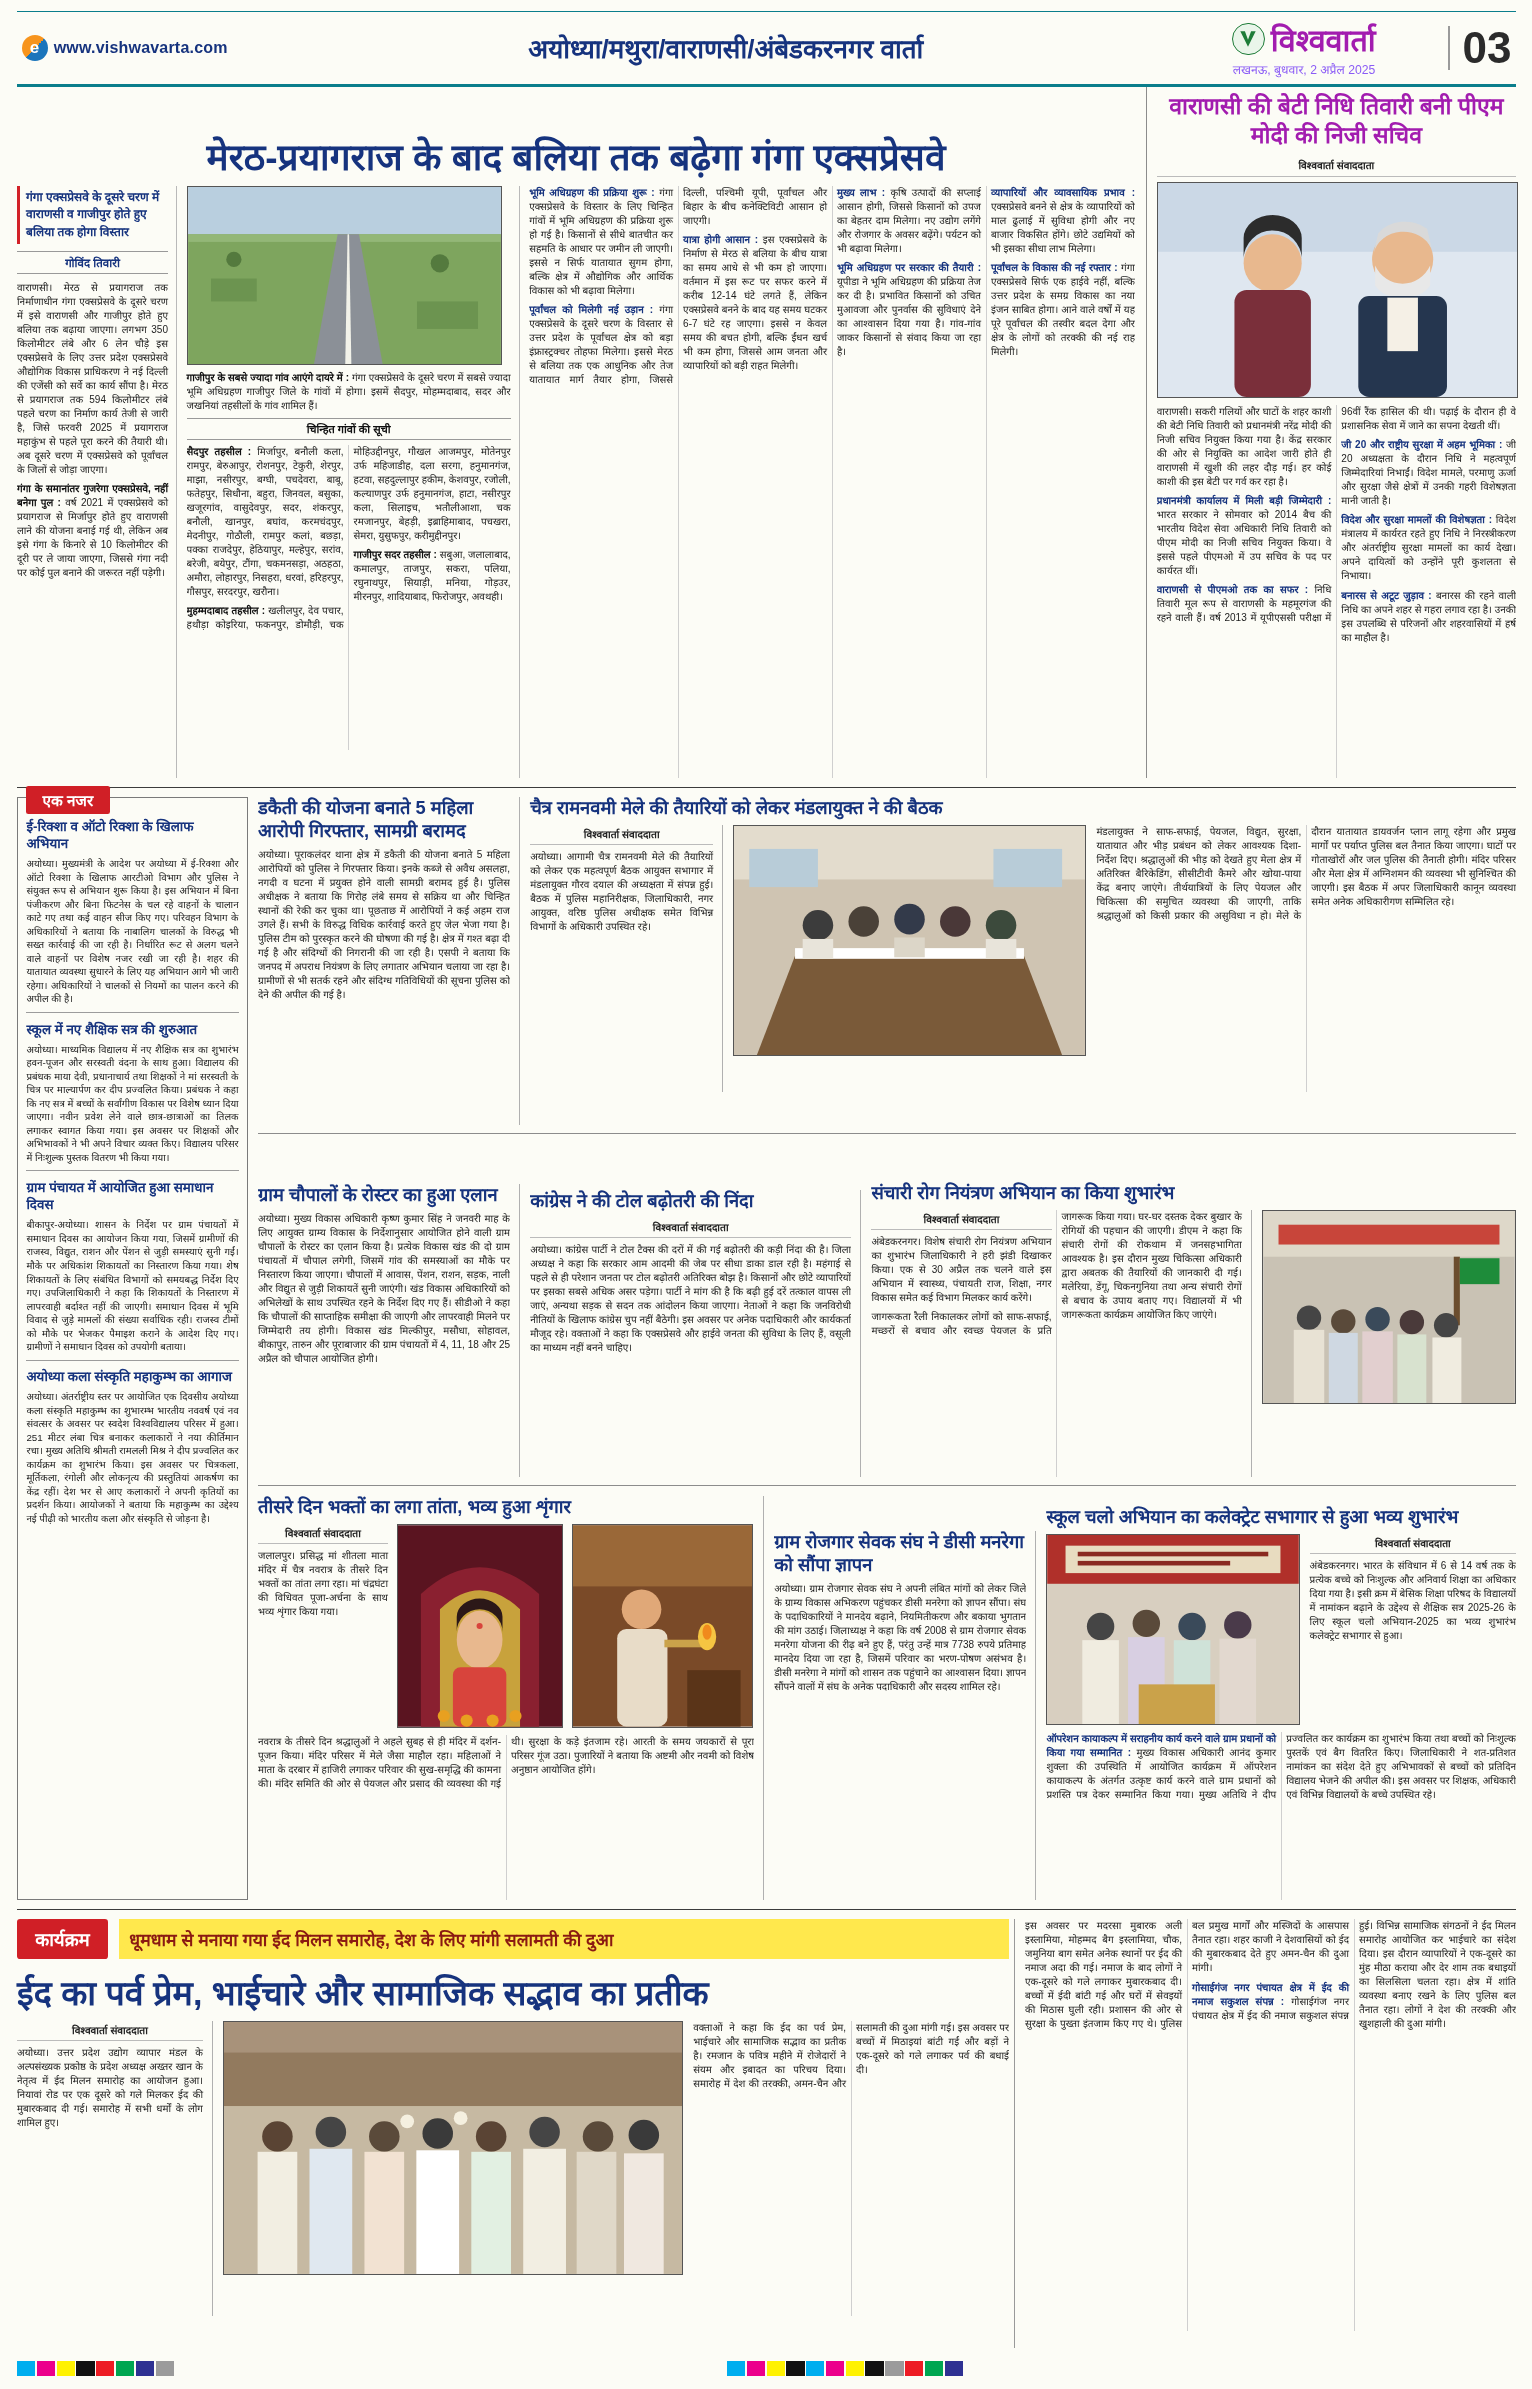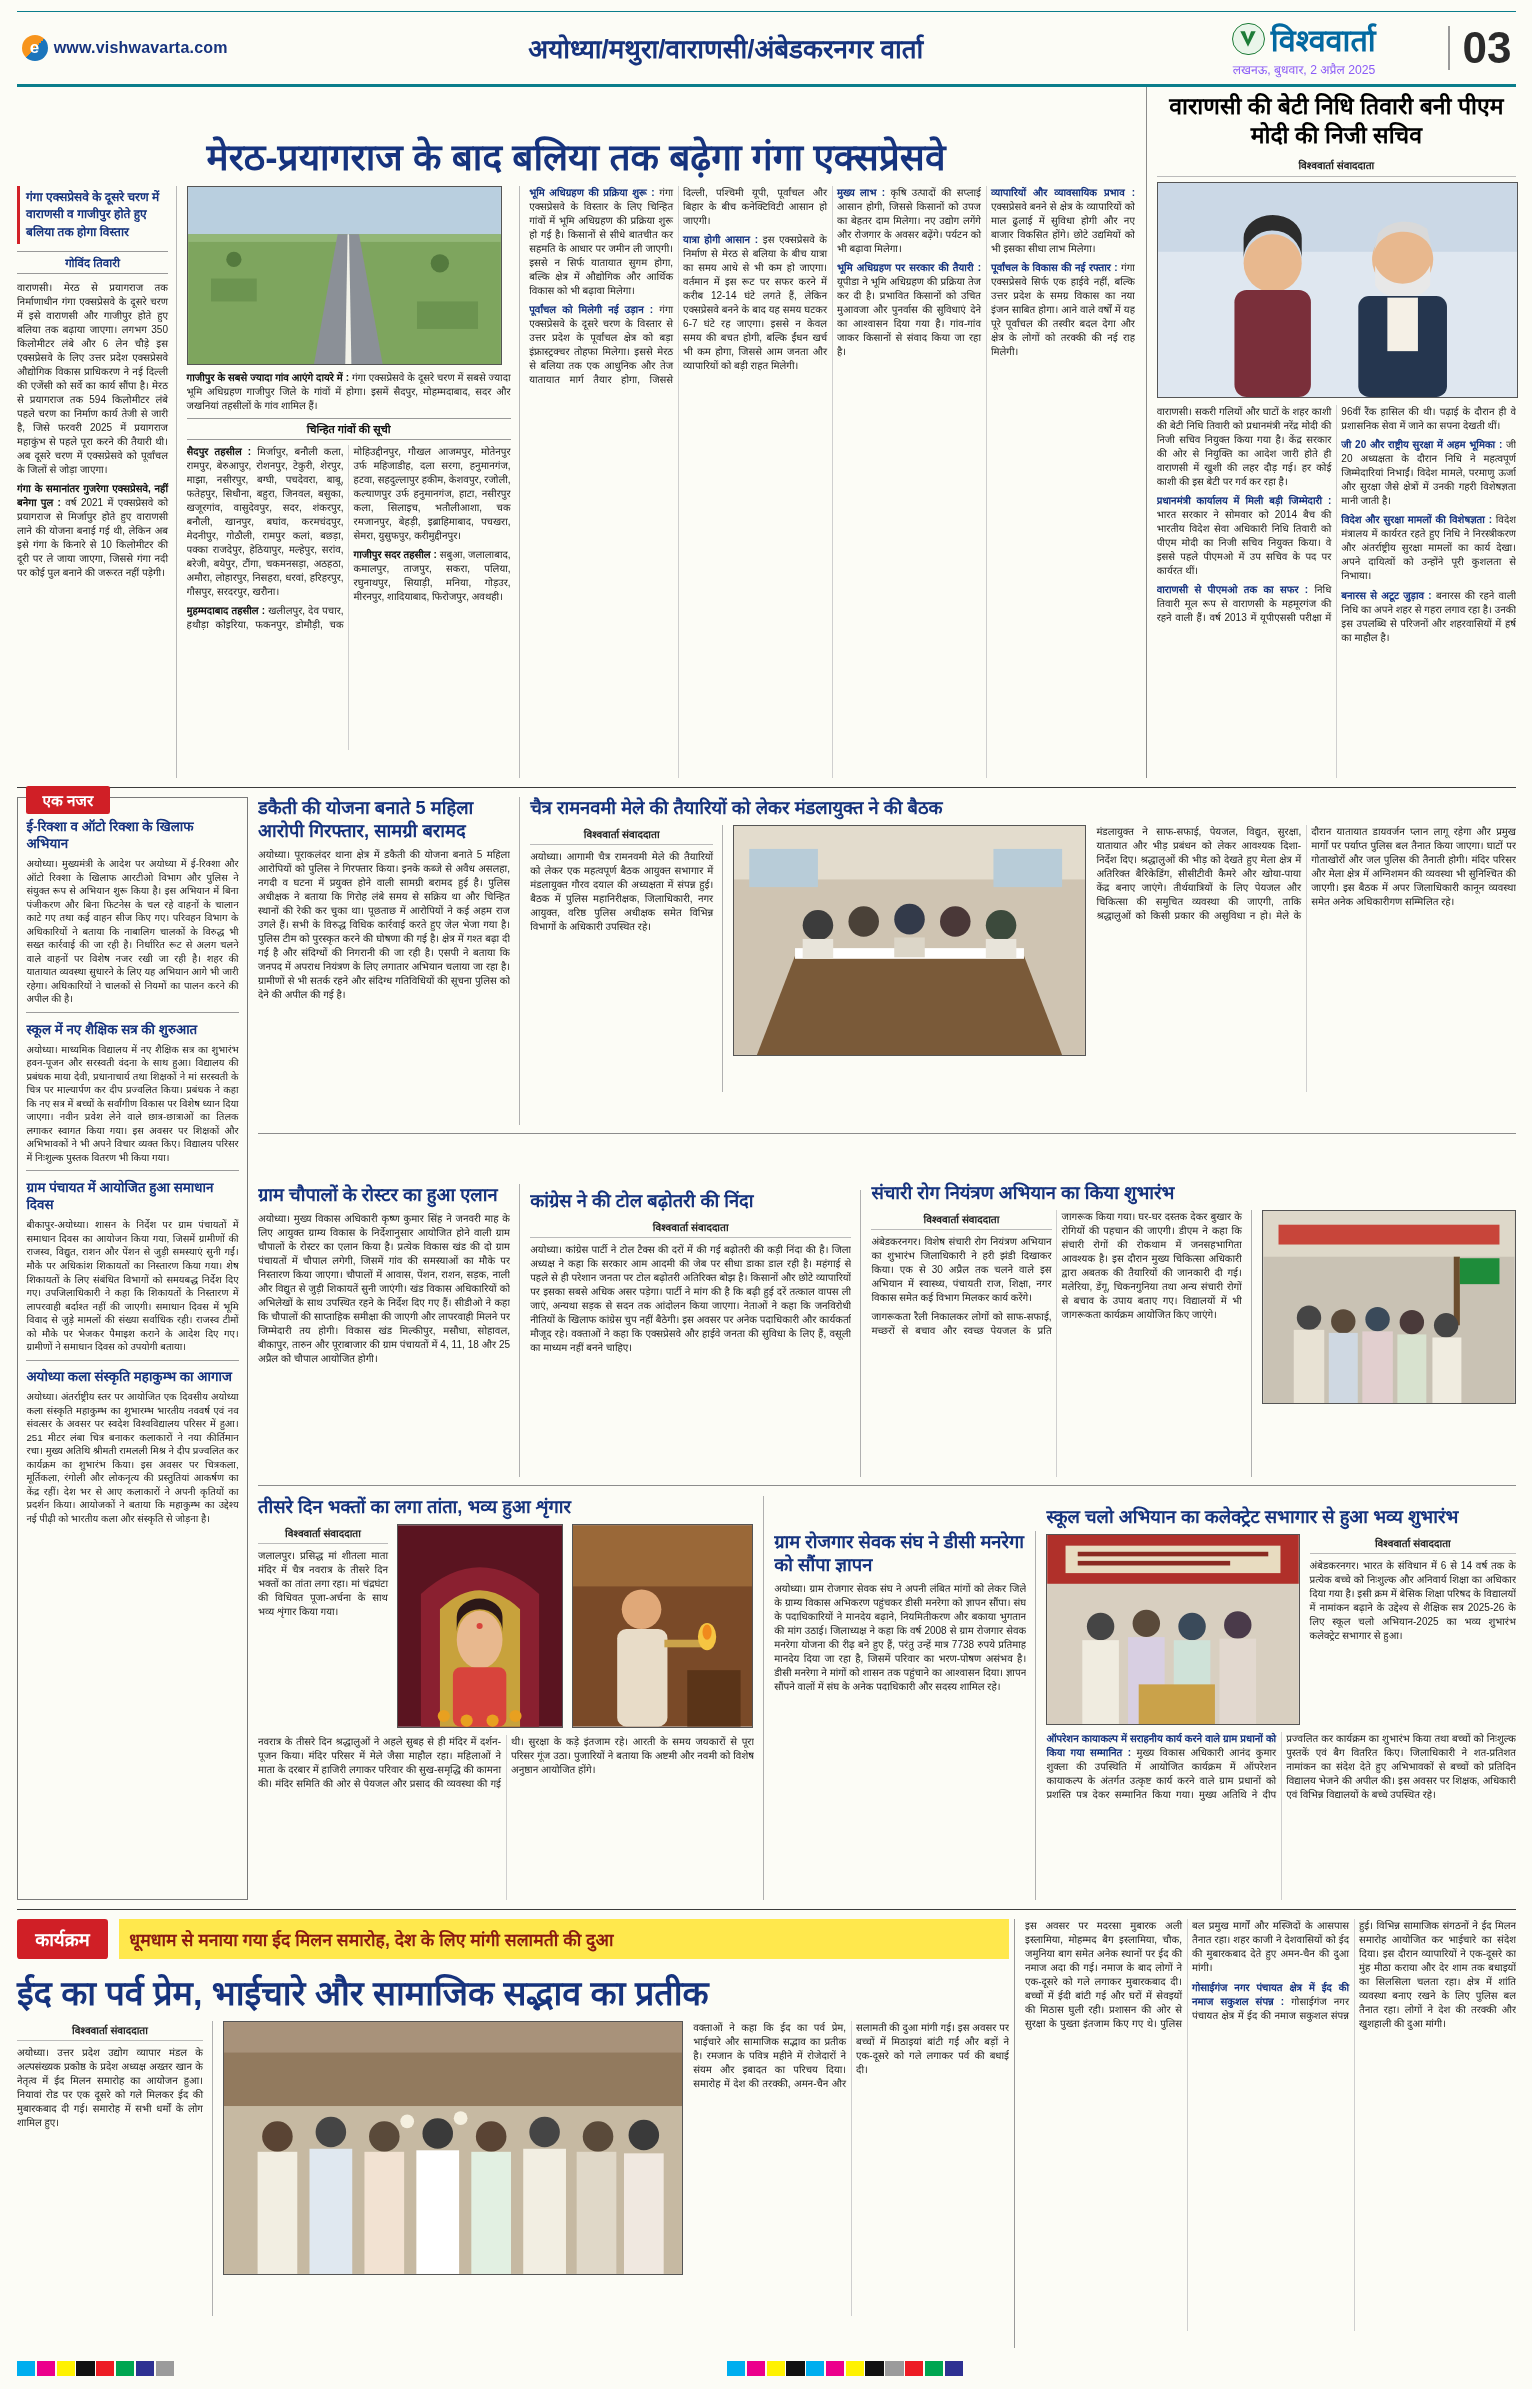--- a/index.html
+++ b/index.html
@@ -11,21 +11,21 @@
             border-bottom:3.1px solid #0a7e8c;padding:6.1px 4.6px 6.1px;}
   .mast-left{display:flex;align-items:center;gap:6.1px;width:252px;}
   .e-logo{width:26px;height:26px;border-radius:50%;background:linear-gradient(135deg,#f7941d 50%,#1b75bb 50%);
           color:#fff;font-weight:800;font-size:17px;display:flex;align-items:center;justify-content:center;}
   .site{font-size:16px;font-weight:800;color:#16337e;letter-spacing:0.2px;}
   .mast-center{flex:1;text-align:center;font-size:26px;font-weight:800;color:#16337e;}
   .mast-right{display:flex;flex-direction:column;align-items:center;gap:1.5px;min-width:252px;}
   .brand-row{display:flex;align-items:center;gap:6.1px;}
   .v-logo{width:30.5px;height:30.5px;border-radius:50%;background:#eaf5ea;border:1.5px solid #1e7c38;
           display:flex;align-items:center;justify-content:center;}
-  .brand{font-size:30.5px;font-weight:800;color:#0369a1;}
+  .brand{font-size:30.5px;font-weight:800;color:#a21caf;}
   .edition{font-size:12.2px;color:#8b5cf6;}
   .pageno-wrap{border-left:2.3px solid #9a9a9a;padding-left:12.2px;margin-left:4.6px;}
   .pageno{font-size:44px;font-weight:800;color:#2b2b2b;line-height:1;}
   
   .headline-xl{font-size:37px;line-height:1.12;font-weight:800;color:#16337e;margin:9.2px 3.1px 7.6px;text-align:center;}
   .body-t{font-size:10px;line-height:1.4;text-align:justify;margin:0 0 5.3px;}
   .subh{font-weight:800;color:#101010;}
   .subh-navy{font-weight:800;color:#16337e;}
   .byline{font-weight:800;color:#16337e;text-align:center;border-top:0.8px solid #999;border-bottom:0.8px solid #999;
           padding:3.1px 0;margin:6.9px 0;font-size:11.5px;}
@@ -40,21 +40,21 @@
   .centerhead{text-align:center;font-weight:800;color:#111;border-top:0.8px solid #999;border-bottom:0.8px solid #999;
               padding:2.3px 0;margin:3.1px 0 5.3px;font-size:11px;}
   
   .top-zone{display:flex;gap:10.7px;align-items:flex-end;}
   .lead{width:1118px;}
   .lead-body{display:flex;gap:9.2px;height:592px;overflow:hidden;}
   .colA{width:151px;border-right:0.8px solid #b9b9b9;padding-right:8.4px;}
   .colB{width:324px;border-right:0.8px solid #b9b9b9;padding-right:8.4px;}
   .colC{flex:1;}
   .nidhi{flex:1;border-left:0.8px solid #8c8c8c;padding-left:10px;}
-  .nidhi-h{font-size:23px;line-height:1.28;font-weight:800;color:#000000;margin:4.6px 0 6.1px;text-align:center;}
+  .nidhi-h{font-size:23px;line-height:1.28;font-weight:800;color:#a21caf;margin:4.6px 0 6.1px;text-align:center;}
   
   .mid-zone{display:flex;gap:10px;margin-top:9.2px;border-top:1.5px solid #3c3c3c;padding-top:9.2px;height:1103px;}
   .eknazar{width:231px;border:1.5px solid #7a7a7a;box-sizing:border-box;padding:12.2px 8.4px 6.1px;position:relative;}
   .eknazar-tab{position:absolute;top:-12.2px;left:7.6px;background:#d01f26;color:#fff;font-weight:800;font-size:15.3px;
                padding:3.8px 17px;border-radius:2.3px;}
   .nz-item{border-bottom:0.8px solid #9c9c9c;padding:7.6px 0 6.1px;}
   .nz-item:last-child{border-bottom:none;}
   .nz-title{color:#16337e;font-weight:800;font-size:13.4px;line-height:1.3;margin:0 0 4.6px;}
   .nz-body{font-size:9.8px;line-height:1.38;text-align:justify;margin:0;}
   .mid-right{flex:1;display:flex;flex-direction:column;}

